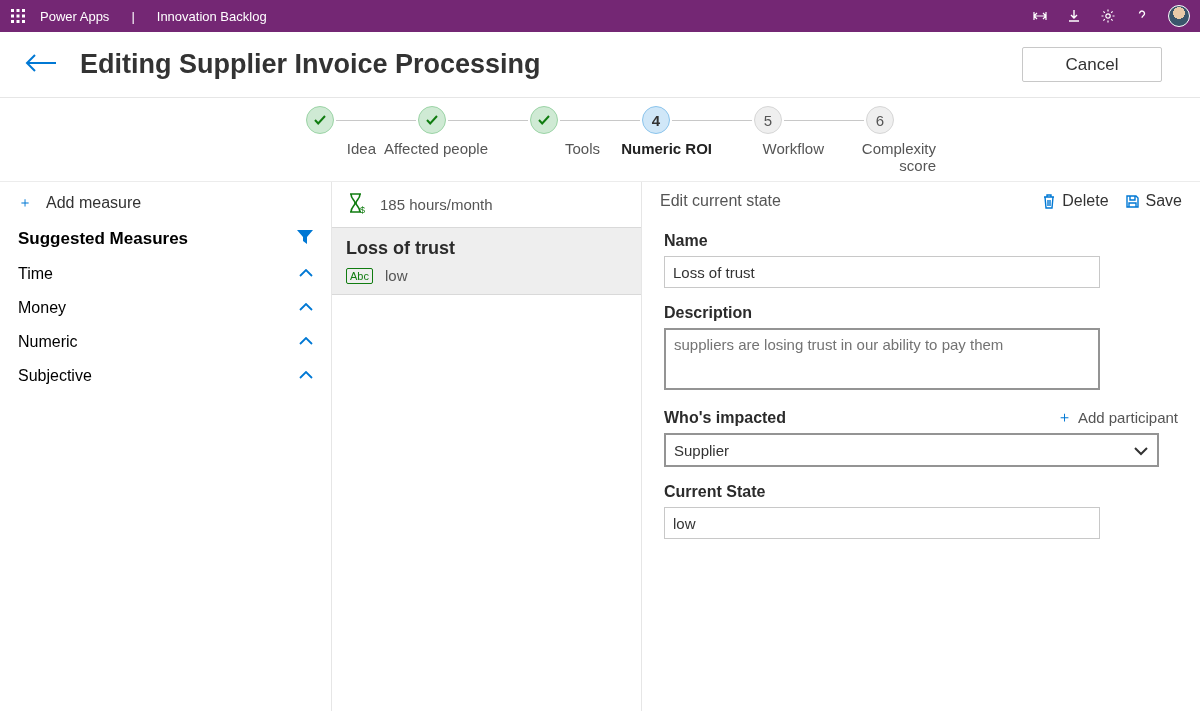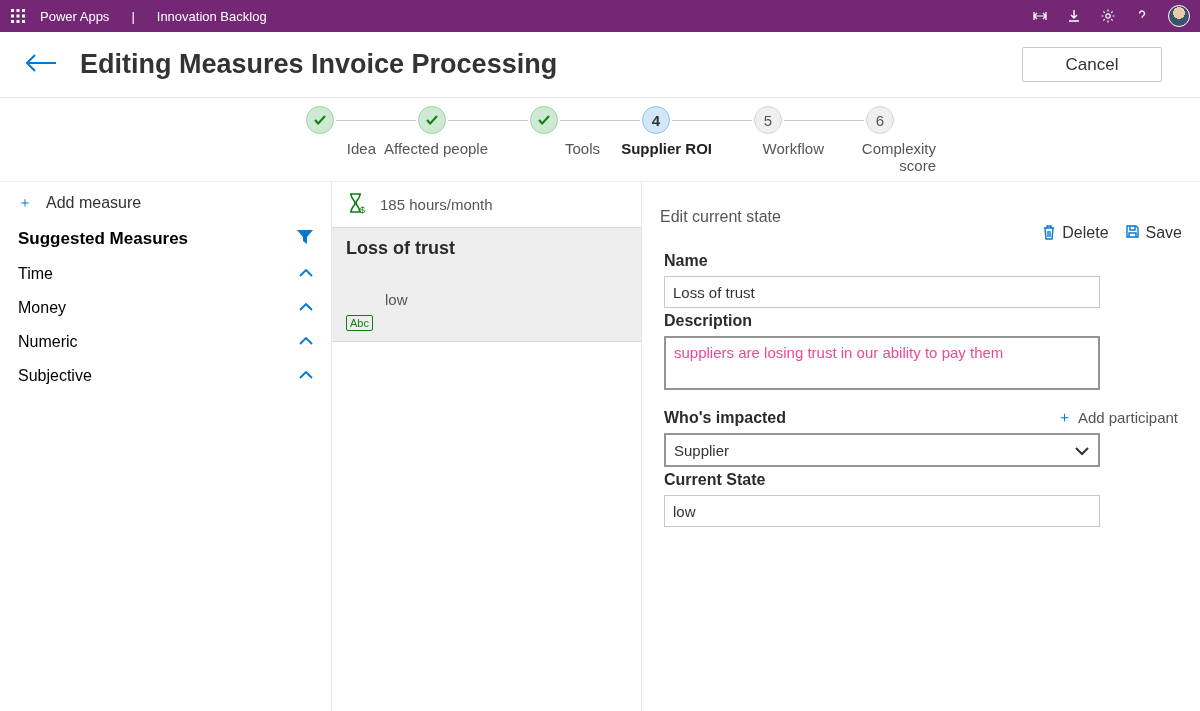--- a/index.html
+++ b/index.html
@@ -46,35 +46,35 @@
   .pl-heading { font-weight:700; font-size:17px; display:flex; align-items:center; justify-content:space-between; padding:8px 18px 8px 18px; }
   .filter-ico { color:#0078d4; }
   .pl-cat { display:flex; align-items:center; justify-content:space-between; padding:8px 18px; font-size:16px; cursor:pointer; }
   .chev { color:#0078d4; transform: rotate(180deg); }
 
   .pm-card { padding: 10px 14px 10px 14px; }
   .pm-card.selected { background:#eeeeee; border:1px solid #d9d9d9; border-left:none; border-right:none; }
   .pm-title { font-size:18px; font-weight:700; color:#2b2b2b; margin-bottom:8px; }
   .pm-sub { display:flex; align-items:center; gap:12px; font-size:15px; color:#555; }
   .hourglass { color:#107c10; }
-  .abc-badge { border:1.5px solid #107c10; color:#107c10; font-size:11px; padding:0 3px; border-radius:2px; line-height:14px; height:16px; display:inline-flex; align-items:center;margin-top:48px; }
+  .abc-badge { border:1.5px solid #107c10; color:#107c10; font-size:11px; padding:0 3px; border-radius:2px; line-height:14px; height:16px; display:inline-flex; align-items:center; }
 
   .pr-head { display:flex; align-items:center; padding: 10px 18px 4px 18px; font-size:16px; color:#555; }
   .pr-head-title { flex:1; }
-  .pr-action { display:flex; gap:6px; color:#333; margin-left:16px; cursor:pointer;margin-top:32px; }
+  .pr-action { display:flex; align-items:center; gap:6px; color:#333; margin-left:16px; cursor:pointer; }
   .pr-action svg { color:#0078d4; }
 
   .form { padding: 2px 22px 0 22px; }
-  .fld-label { font-size:16px; font-weight:700; color:#2b2b2b; margin-top:4px; margin-bottom:6px; }
+  .fld-label { font-size:16px; font-weight:700; color:#2b2b2b; margin-top:16px; margin-bottom:6px; }
   .fld-row { display:flex; align-items:center; justify-content:space-between;gap:9px; }
   .add-part { color:#555; font-size:15px; display:flex; align-items:center; gap:6px; cursor:pointer; }
   .add-part .plus { color:#0078d4; }
   .text-input { width: 436px; height:32px; border:1px solid #c8c8c8; padding:4px 8px; font-size:15px; color:#333; }
-  .textarea { width: 436px; height:54px; border:2px solid #949494; padding:6px 8px; font-size:15px; color:#ec4899; resize:none; }
-  .select { width: 436px; height:34px; border:2px solid #949494; padding:4px 8px; font-size:15px; color:#333; display:flex; align-items:center; justify-content:space-between; cursor:pointer; }
+  .textarea { width: 436px; height:62px; border:2px solid #949494; padding:6px 8px; font-size:15px; color:#737373; resize:none; }
+  .select { width: 495px; height:34px; border:2px solid #949494; padding:4px 8px; font-size:15px; color:#333; display:flex; align-items:center; justify-content:space-between; cursor:pointer; }
 </style>
 </head>
 <body>
 
 <div class="topbar">
   <span class="waffle">
     <svg width="14" height="14" viewBox="0 0 14 14">
         <g fill="#fff">
           <rect x="0" y="0" width="3" height="3"></rect>
           <rect x="5.5" y="0" width="3" height="3"></rect>
@@ -118,21 +118,21 @@
     <span class="avatar"></span>
   </div>
 </div>
 
 <div class="header">
   <span class="back-arrow">
     <svg width="34" height="20" viewBox="0 0 34 20" fill="none" stroke="#0078d4" stroke-width="2">
         <path d="M32 10H3M11 2L3 10l8 8"></path>
       </svg>
   </span>
-  <div class="page-title">Editing Measures Invoice Processing</div>
+  <div class="page-title">Editing Supplier Invoice Processing</div>
   <div class="btn btn-cancel">Cancel</div>
 </div>
 
 <div class="stepper">
   <div class="steps">
     <div class="step step-done">
       <div class="step-circle">
           <svg width="14" height="14" viewBox="0 0 14 14" fill="none" stroke="#107c10" stroke-width="2">
             <path d="M2 7l3.2 3.5L12 3"></path>
           </svg>
@@ -150,21 +150,21 @@
     <div class="step step-done">
       <div class="step-circle">
           <svg width="14" height="14" viewBox="0 0 14 14" fill="none" stroke="#107c10" stroke-width="2">
             <path d="M2 7l3.2 3.5L12 3"></path>
           </svg>
         </div>
       <div class="step-label">Tools</div>
     </div>
     <div class="step step-current">
       <div class="step-circle">4</div>
-      <div class="step-label">Supplier ROI</div>
+      <div class="step-label">Numeric ROI</div>
     </div>
     <div class="step step-future">
       <div class="step-circle">5</div>
       <div class="step-label">Workflow</div>
     </div>
     <div class="step step-future">
       <div class="step-circle">6</div>
       <div class="step-label">Complexity score</div>
     </div>
   </div>

